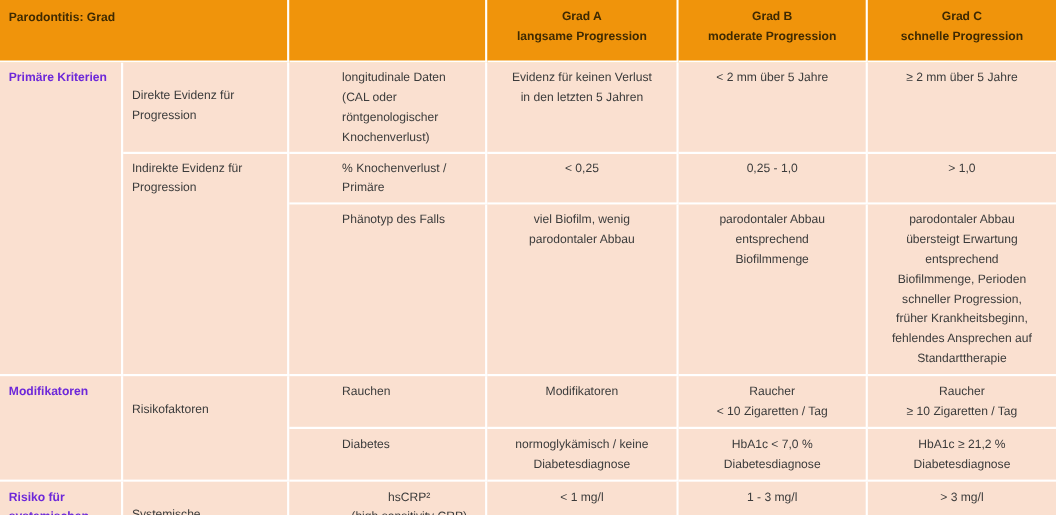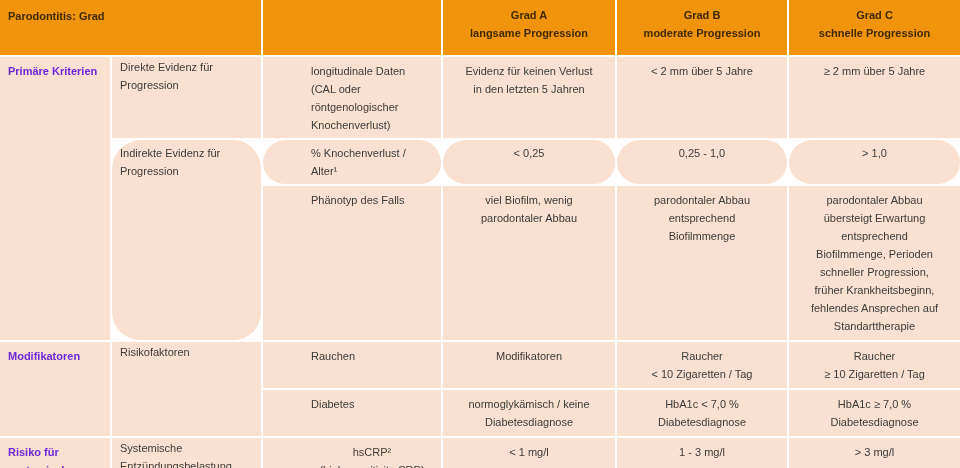--- a/index.html
+++ b/index.html
@@ -32,30 +32,30 @@
   tr.hr td {
     background: #f0940b;
     color: #3f2a02;
     font-weight: bold;
     padding-top: 7px;
   }
   tr.hr td.hc { text-align: center; padding-top: 6px; }
 
   
   .grp { font-weight: bold; color: #6d28d9; padding-top: 5px; }
-  .crit { padding-top: 1px; }
+  .crit { padding-top: 21px; }
   .meas { padding-top: 5px; padding-left: 48px; }
   .meas.ctr { text-align: center; }
   .val { text-align: center; padding: 5px 6px; }
 
   
   tr.hr  { height: 57px; }
   tr.r1  { height: 66px; }
   tr.r2  { height: 28px; }
-  tr.r2 td { padding-top: 4px; border-radius: 29px; }
+  tr.r2 td { padding-top: 4px; }
   tr.r3  { height: 154px; }
   tr.r4  { height: 48px; margin-top: 47px; }
   tr.r5  { height: 47px; }
   tr.r6  { height: 68px; }
 </style>
 </head>
 <body>
 
 <table id="grade-table">
   <colgroup>
@@ -92,21 +92,21 @@
 (CAL oder röntgenologischer
 Knochenverlust)</td>
     <td class="val" data-bind="rows.0.grade_a">Evidenz für keinen Verlust
 in den letzten 5 Jahren</td>
     <td class="val" data-bind="rows.0.grade_b">&lt; 2 mm über 5 Jahre</td>
     <td class="val" data-bind="rows.0.grade_c">≥ 2 mm über 5 Jahre</td>
   </tr>
 
   <tr class="r2">
     <td rowspan="2" class="crit" data-bind="rows.1.criterion">Indirekte Evidenz für Progression</td>
-    <td class="meas" data-bind="rows.1.measure">% Knochenverlust / Alter¹</td>
+    <td class="meas" data-bind="rows.1.measure">% Knochenverlust / Primäre</td>
     <td class="val" data-bind="rows.1.grade_a">&lt; 0,25</td>
     <td class="val" data-bind="rows.1.grade_b">0,25 - 1,0</td>
     <td class="val" data-bind="rows.1.grade_c">&gt; 1,0</td>
   </tr>
 
   <tr class="r3">
     <td class="meas" data-bind="rows.2.measure">Phänotyp des Falls</td>
     <td class="val" data-bind="rows.2.grade_a">viel Biofilm, wenig
 parodontaler Abbau</td>
     <td class="val" data-bind="rows.2.grade_b">parodontaler Abbau
@@ -132,21 +132,21 @@
     <td class="val" data-bind="rows.3.grade_c">Raucher
 ≥ 10 Zigaretten / Tag</td>
   </tr>
 
   <tr class="r5">
     <td class="meas" data-bind="rows.4.measure">Diabetes</td>
     <td class="val" data-bind="rows.4.grade_a">normoglykämisch / keine
 Diabetesdiagnose</td>
     <td class="val" data-bind="rows.4.grade_b">HbA1c &lt; 7,0 %
 Diabetesdiagnose</td>
-    <td class="val" data-bind="rows.4.grade_c">HbA1c ≥ 7,0 %
+    <td class="val" data-bind="rows.4.grade_c">HbA1c ≥ 21,2 %
 Diabetesdiagnose</td>
   </tr>
 
   <tr class="r6">
     <td class="grp" data-bind="rows.5.group">Risiko für systemischen Einfluss</td>
     <td class="crit" data-bind="rows.5.criterion">Systemische Entzündungsbelastung</td>
     <td class="meas ctr" data-bind="rows.5.measure">hsCRP²
 (high sensitivity CRP)</td>
     <td class="val" data-bind="rows.5.grade_a">&lt; 1 mg/l</td>
     <td class="val" data-bind="rows.5.grade_b">1 - 3 mg/l</td>

